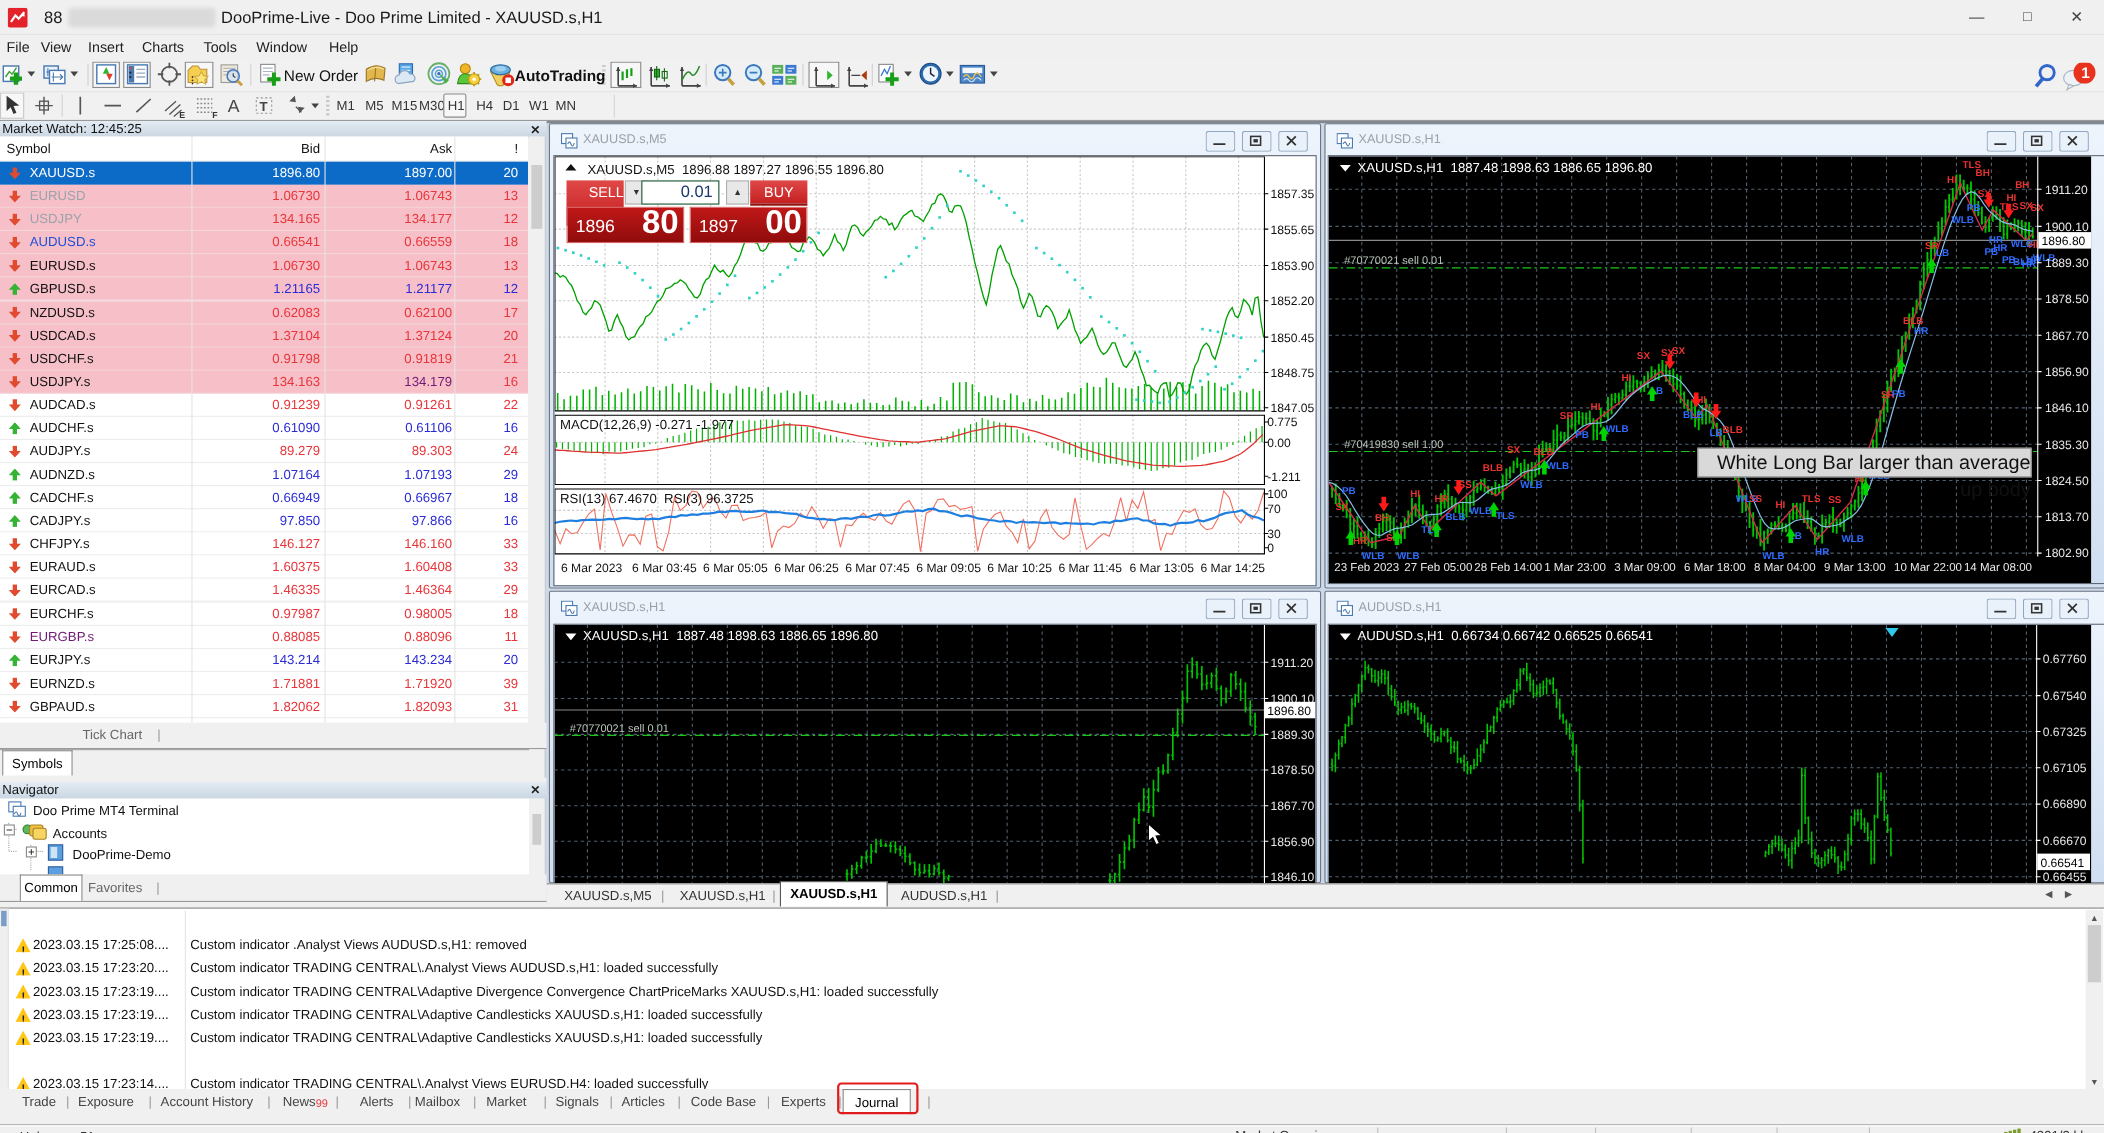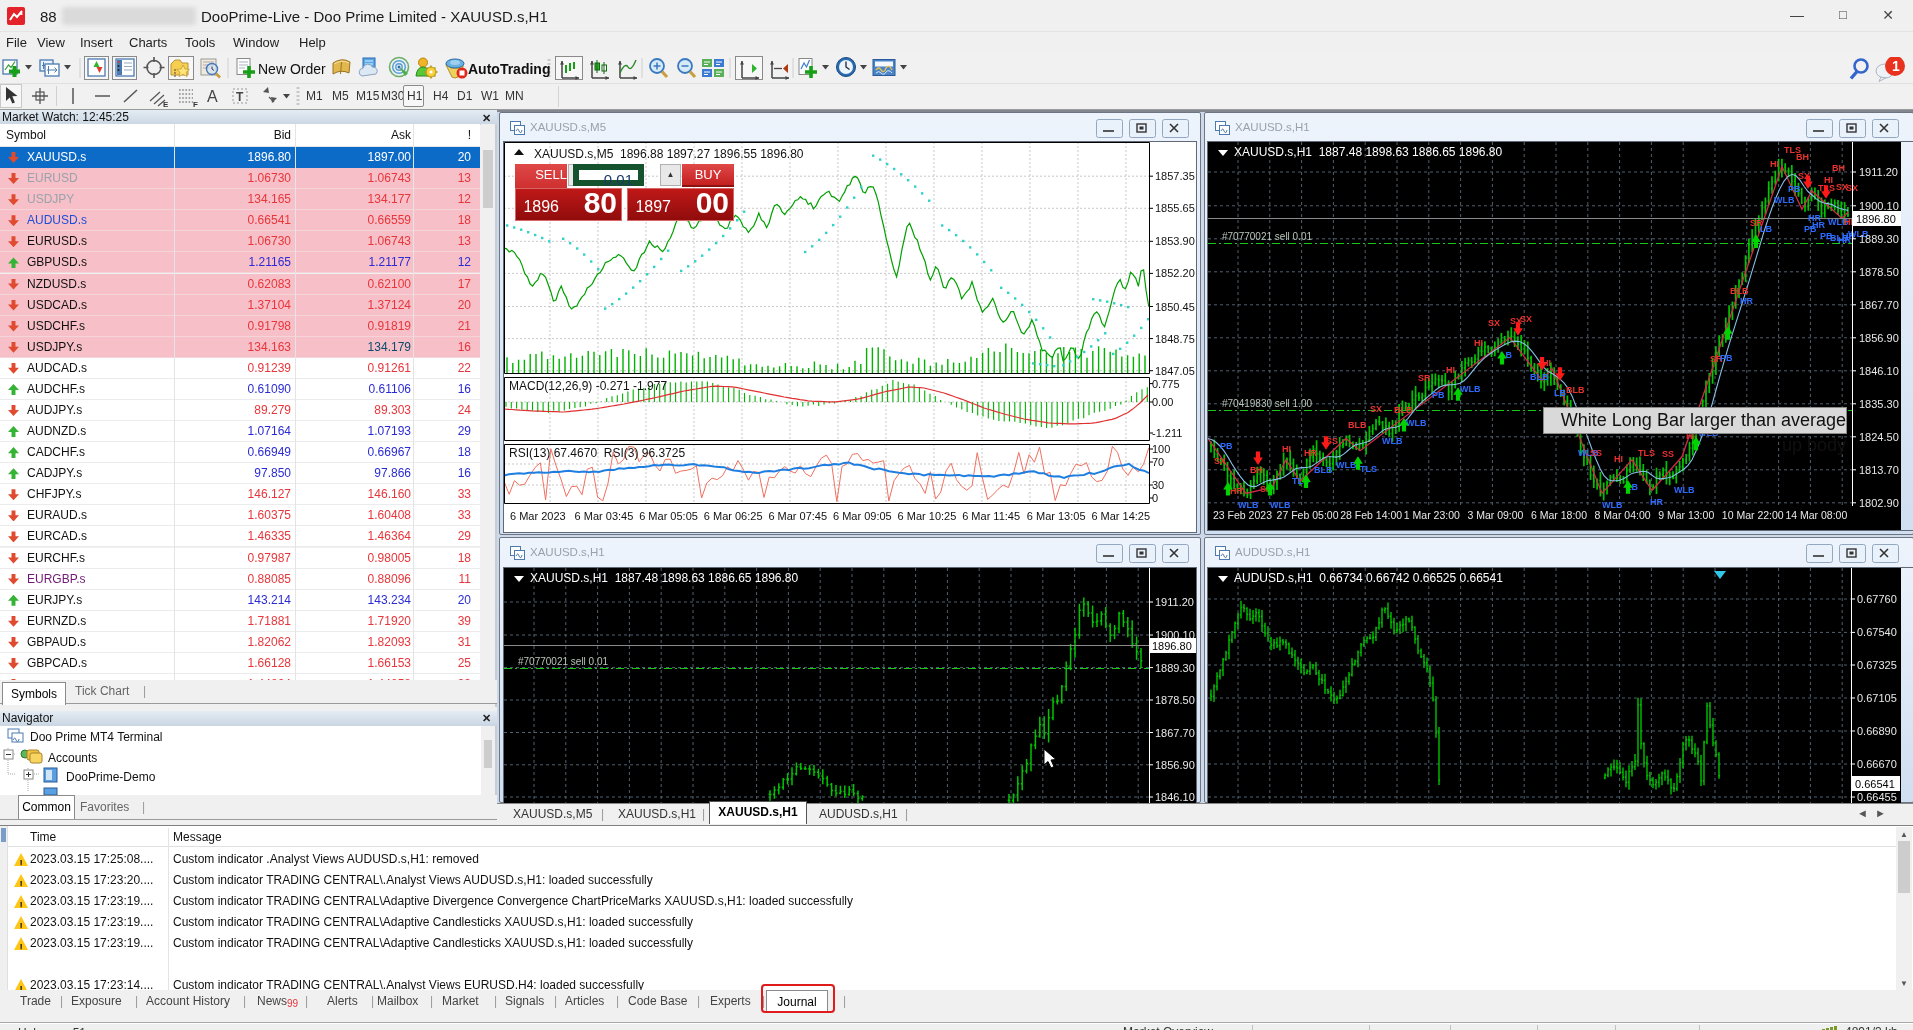--- a/index.html
+++ b/index.html
@@ -327,21 +327,21 @@
     <div class="dn"></div>
     <span class="sym" style="color:#111">USDCHF.s</span>
     <span class="bid" style="color:#e8353a">0.91798</span>
     <span class="ask" style="color:#e8353a">0.91819</span>
     <span class="lim" style="color:#e8353a">21</span>
   </div>
 <div class="mwrow" style="top:336.7px;background:#f7bfc7;border-bottom:1px solid #f3d4d9;">
     <div class="dn"></div>
     <span class="sym" style="color:#111">USDJPY.s</span>
     <span class="bid" style="color:#e8353a">134.163</span>
-    <span class="ask" style="color:#0c4a6e">134.179</span>
+    <span class="ask" style="color:#701a75">134.179</span>
     <span class="lim" style="color:#e8353a">16</span>
   </div>
 <div class="mwrow" style="top:357.8px;background:#fff;border-bottom:1px solid #ececec;">
     <div class="dn"></div>
     <span class="sym" style="color:#111">AUDCAD.s</span>
     <span class="bid" style="color:#e8353a">0.91239</span>
     <span class="ask" style="color:#e8353a">0.91261</span>
     <span class="lim" style="color:#e8353a">22</span>
   </div>
 <div class="mwrow" style="top:378.9px;background:#fff;border-bottom:1px solid #ececec;">
@@ -449,21 +449,21 @@
       <span class="ask" style="color:#e8353a">1.44858</span>
       <span class="lim" style="color:#e8353a">33</span>
     </div>
   </div>
 <div class="coldiv" style="left:174px;top:124px;height:556px"></div>
 <div class="coldiv" style="left:295px;top:124px;height:556px"></div>
 <div class="coldiv" style="left:413px;top:124px;height:556px"></div>
 <div class="abs" style="left:0;top:681.0px;width:481px;height:1px;background:#9a9a9a"></div>
 <div class="abs" style="left:481px;top:124px;width:14px;height:556px;background:#f0f0f0"></div>
 <div class="abs" style="left:483px;top:150px;width:10px;height:58px;background:#cdcdcd"></div>
-<div class="tabrow" style="left:0;top:680px;width:497px;height:24px;border-bottom:1px solid #9a9a9a">
+<div class="tabrow" style="left:0;top:657px;width:497px;height:24px;border-bottom:1px solid #9a9a9a">
     <span style="position:absolute;left:75px;top:4px">Tick Chart</span>
     <span style="position:absolute;left:143px;top:4px;color:#999">|</span>
   </div>
 <div class="acttab" style="left:2px;top:682px;width:64px;height:23px;line-height:22px">Symbols</div>
 <div class="abs" style="left:0;top:707px;width:497px;height:4px;background:#f0f0f0"></div>
 <div class="paneltitle" style="left:0;top:711px">Navigator</div>
 <div class="abs" style="left:482px;top:712px;font-size:11px;font-weight:bold;color:#222">✕</div>
 <div class="abs" style="left:0;top:726px;width:481px;height:69px;background:#fff"></div>
 <div class="abs" style="left:481px;top:726px;width:14px;height:69px;background:#f0f0f0"></div>
 <div class="abs" style="left:484px;top:740px;width:8px;height:28px;background:#cdcdcd"></div>
@@ -897,21 +897,21 @@
     <rect x="644" y="208" width="48" height="15" fill="#fff"></rect>
     <text x="647" y="220" font-family="Liberation Sans, sans-serif" font-size="11" fill="#000">0.66541</text>
     <g font-family="Liberation Sans, sans-serif" font-size="12" fill="#fff">
       <path d="M10 8 h10 l-5 6 z" fill="#fff"></path>
       <text x="26" y="14">AUDUSD.s,H1&nbsp;&nbsp;0.66734 0.66742 0.66525 0.66541</text>
     </g>
   </svg>
 <div class="abs" style="left:515px;top:164px;width:220px;height:58px;font-family:'Liberation Sans',sans-serif">
     <div class="abs" style="left:0;top:0;width:52px;height:41px;background:linear-gradient(#e04848,#c42020);color:#fff;font-size:13px;text-align:right;line-height:22px;border-bottom:2px solid #8c1212">SELL</div>
     <div class="abs" style="left:53px;top:0;width:21px;height:22px;background:#e8e8e8;border:1px solid #b0b0b0;text-align:center;font-size:8px;line-height:20px;color:#333">▼</div>
-    <div class="abs" style="left:58px;top:0;width:71px;height:22px;background:#fff;border:6px solid #14532d;font-size:15px;color:#1a3a6a;text-align:right;line-height:20px;padding-right:5px">0.01</div>
+    <div class="abs" style="left:68px;top:0;width:71px;height:22px;background:#fff;border:1px solid #14532d;font-size:15px;color:#1a3a6a;text-align:right;line-height:20px;padding-right:5px">0.01</div>
     <div class="abs" style="left:145px;top:0;width:21px;height:22px;background:#e8e8e8;border:1px solid #b0b0b0;text-align:center;font-size:8px;line-height:20px;color:#333">▲</div>
     <div class="abs" style="left:167px;top:0;width:52px;height:23px;background:linear-gradient(#e04848,#c42020);color:#fff;font-size:13px;text-align:center;line-height:22px;border-bottom:2px solid #8c1212">BUY</div>
     <div class="abs" style="left:0;top:24px;width:107px;height:33px;background:linear-gradient(#c01818,#900c0c);border:1px solid #d86868;color:#fff">
       <span style="position:absolute;right:62px;bottom:4px;font-size:16px">1896</span>
       <span style="position:absolute;right:4px;bottom:0px;font-size:30px;font-weight:bold">80</span>
     </div>
     <div class="abs" style="left:112px;top:24px;width:107px;height:33px;background:linear-gradient(#c01818,#900c0c);border:1px solid #d86868;color:#fff">
       <span style="position:absolute;right:62px;bottom:4px;font-size:16px">1897</span>
       <span style="position:absolute;right:4px;bottom:0px;font-size:30px;font-weight:bold">00</span>
     </div>
@@ -927,24 +927,20 @@
     <span style="position:absolute;left:1360px;top:3px;color:#555;font-size:11px">◄</span>
     <span style="position:absolute;left:1378px;top:3px;color:#555;font-size:11px">►</span>
   </div>
 <div class="acttab" style="left:709px;top:801px;width:98px;height:23px;line-height:21px;font-weight:bold;border-color:#555">XAUUSD.s,H1</div>
 <svg class="abs" style="left:1043px;top:748px" width="16" height="22">
     <path d="M1 1 L1 17 L5 13.5 L8 20 L11 18.5 L8 12 L13 11.5 Z" fill="#fff" stroke="#000" stroke-width="1"></path>
   </svg>
 <div id="journal">
     <div class="abs" style="left:0;top:0;width:8px;height:165px;background:#efefef;border-right:1px solid #e0e0e0"></div>
     <div class="abs" style="left:1px;top:2px;width:5px;height:14px;background:#7a9cc8"></div>
-    <div class="abs" style="left:8px;top:2px;width:1888px;height:19px;border-bottom:1px solid #e0e0e0">
-      <span style="position:absolute;left:22px;top:2px;font-size:12px;color:#111">Time</span>
-      <span style="position:absolute;left:165px;top:2px;font-size:12px;color:#111">Message</span>
-    </div>
     <div class="coldiv" style="left:168px;top:2px;height:163px"></div>
     <div class="jrow" style="top:23px">
       <div class="jwarn"></div>
       <span style="position:absolute;left:22px">2023.03.15 17:25:08....</span>
       <span style="position:absolute;left:165px">Custom indicator .Analyst Views AUDUSD.s,H1: removed</span>
     </div>
     <div class="jrow" style="top:44px">
       <div class="jwarn"></div>
       <span style="position:absolute;left:22px">2023.03.15 17:23:20....</span>
       <span style="position:absolute;left:165px">Custom indicator TRADING CENTRAL\.Analyst Views AUDUSD.s,H1: loaded successfully</span>

